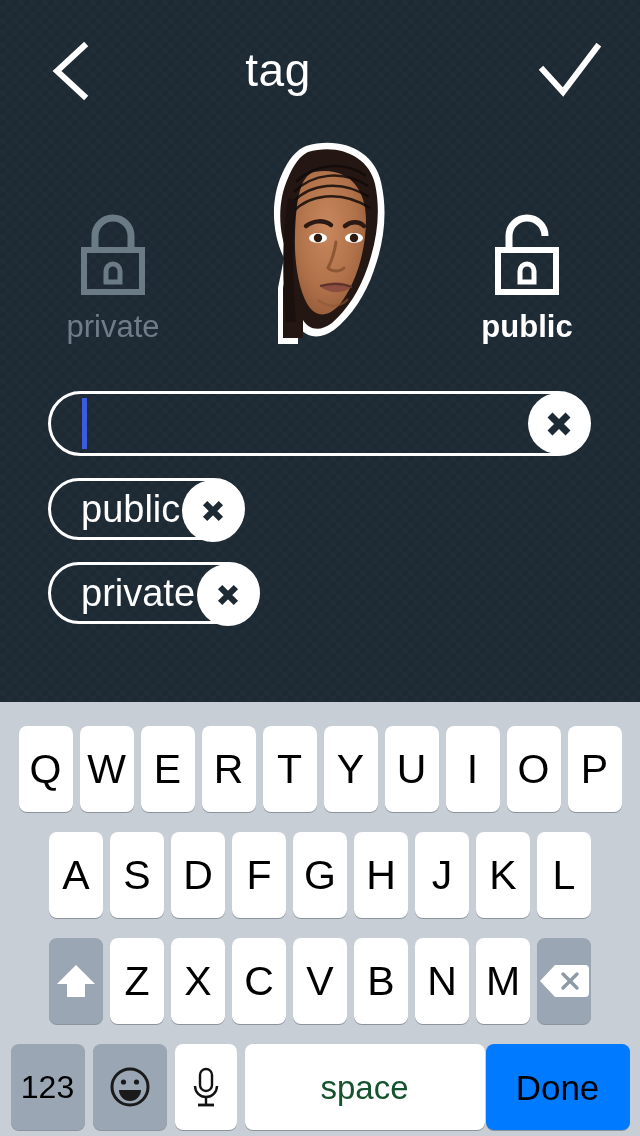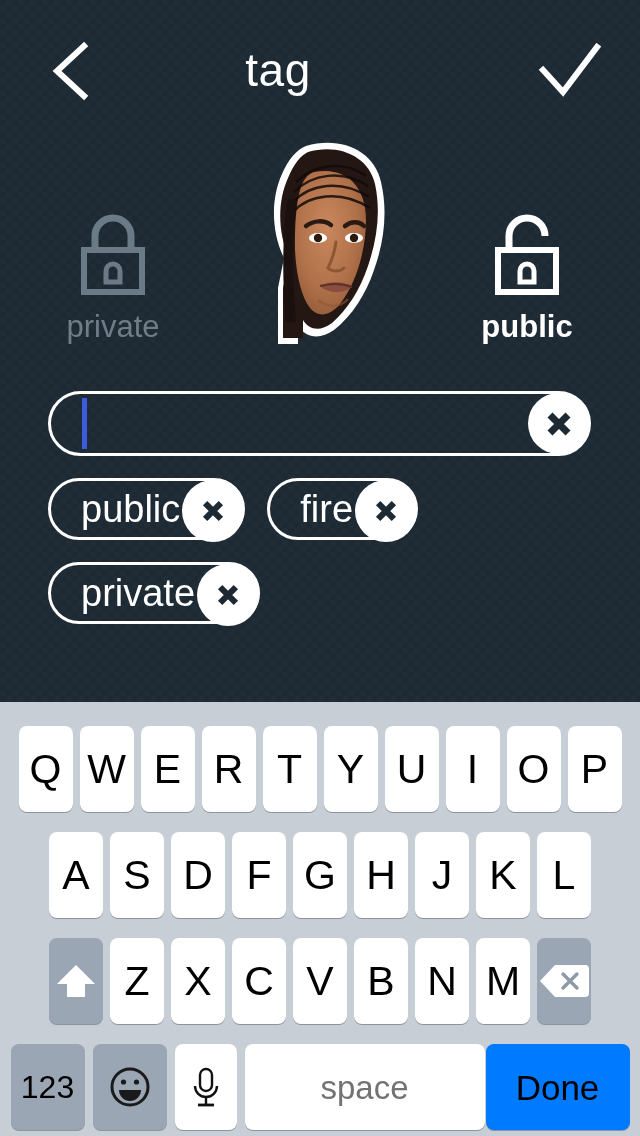--- a/index.html
+++ b/index.html
@@ -246,21 +246,21 @@
     margin-right: 8px;
   }
   #key-mic {
     width: 62px;
     margin-right: 8px;
   }
   #key-space {
     width: 240px;
     margin-right: 1px;
     font-size: 33px;
-    color: #737373;
+    color: #14532d;
   }
   #key-done {
     width: 144px;
     margin-right: 4px;
     background: #007aff;
     color: #000000;
     font-size: 35px;
   }
 </style>
 </head>
@@ -360,28 +360,20 @@
     <svg width="32" height="32" viewBox="0 0 32 32">
       <path d="M7 7 L25 25 M25 7 L7 25" stroke="#1d2a33" stroke-width="7" stroke-linecap="butt"></path>
     </svg>
   </div>
 
   <div id="tag-rows">
 
     <div class="tag-row">
       <div class="tag-pill">
         <span class="tag-text">public</span>
-        <span class="tag-x circle-x">
-          <svg width="28" height="28" viewBox="0 0 32 32">
-            <path d="M7 7 L25 25 M25 7 L7 25" stroke="#1d2a33" stroke-width="7" stroke-linecap="butt"></path>
-          </svg>
-        </span>
-      </div>
-      <div class="tag-pill">
-        <span class="tag-text">fire</span>
         <span class="tag-x circle-x">
           <svg width="28" height="28" viewBox="0 0 32 32">
             <path d="M7 7 L25 25 M25 7 L7 25" stroke="#1d2a33" stroke-width="7" stroke-linecap="butt"></path>
           </svg>
         </span>
       </div>
     </div>
 
     <div class="tag-row">
       <div class="tag-pill">

